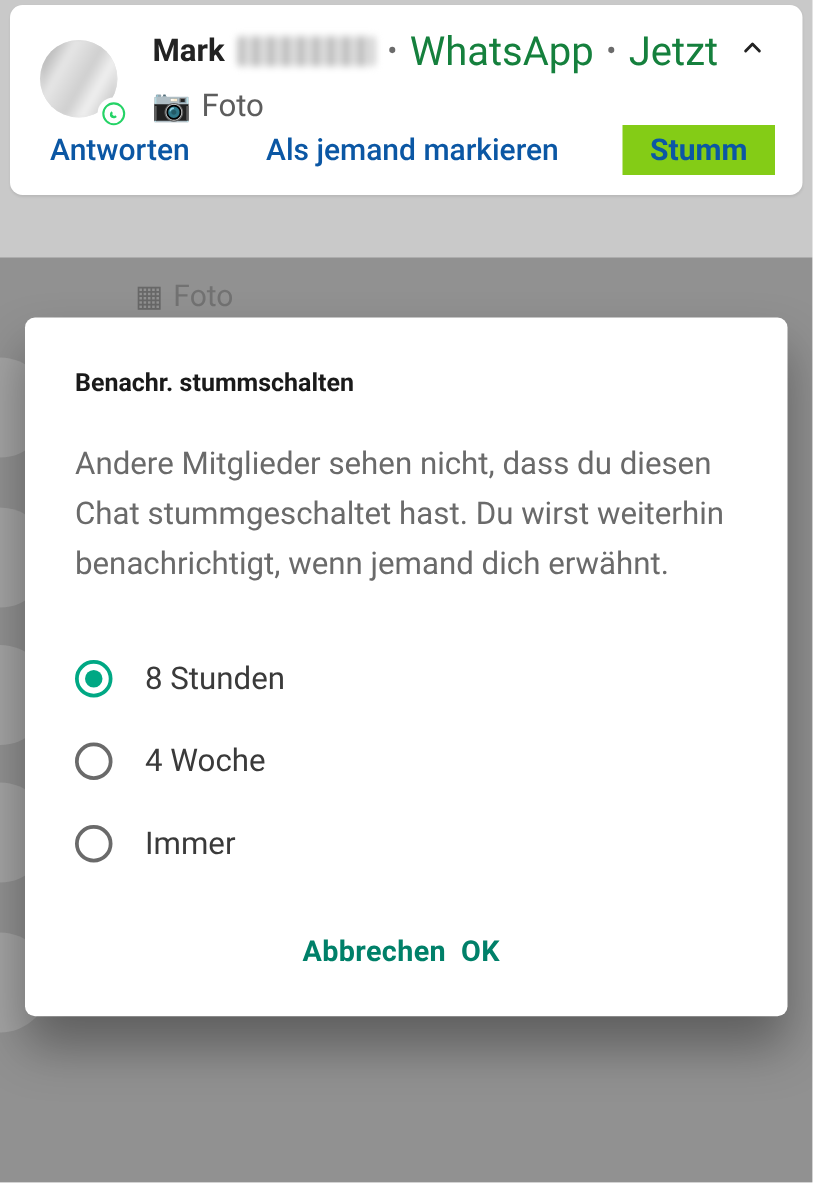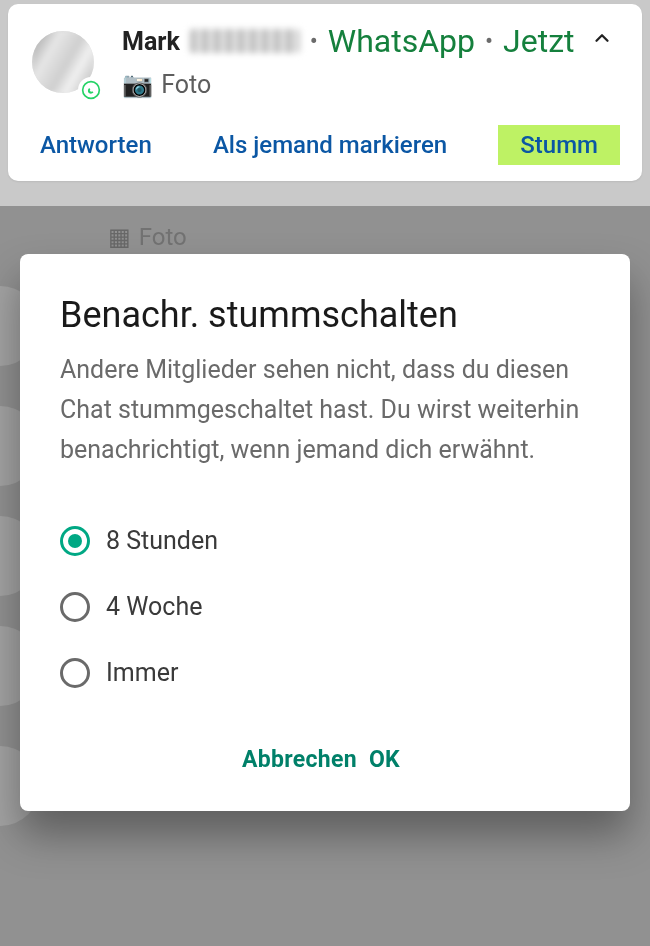--- a/index.html
+++ b/index.html
@@ -51,27 +51,27 @@
   .collapse-btn {
     position:absolute; right: 2px; top: -4px;
     width:40px; height:40px; border-radius:50%;
     display:flex; align-items:center; justify-content:center;
     cursor:pointer;
   }
   .collapse-btn svg { width:22px; height:22px; stroke:#333; }
 
   .notif-actions {
     display:flex; align-items:center; justify-content: space-between;
-    margin-top: 26px; padding: 0 4px;
+    padding: 0 4px;
   }
   .notif-actions .act {
     color:#0b57a4; font-size:24px; font-weight:500;
     padding: 6px 10px; cursor:pointer;
   }
-  .act.highlight { background:#bef264; color:#0b57a4; padding:6px 22px;}
+  .act.highlight { background:#84cc16; color:#0b57a4; padding:6px 22px;font-weight:bold;}
 
   
   .ghost-row {
     position:absolute; left:0; right:0; top: 212px; height: 50px;
     display:flex; align-items:center; padding-left: 108px;
     color:#bbb; font-size:24px;
     filter: brightness(0.85);
   }
   .ghost-row .pic { color:#a9a9a9; margin-right:8px;}
 
@@ -96,24 +96,24 @@
   .bg-strips div:nth-child(5){top:540px}
 
   
   .dialog {
     position:absolute; left:20px; right:20px; top: 254px;
     background:#fff; border-radius:8px;
     box-shadow: 0 24px 40px rgba(0,0,0,0.35);
     padding: 40px 40px 28px 40px;
     z-index: 20;
   }
-  .dlg-title { font-size:36px; font-weight:400; color:#1a1a1a; }
-  .dlg-desc { font-size:25px; line-height:1.6; color:#6a6a6a; margin-top:14px; }
+  .dlg-title { font-size:20px; font-weight:700; color:#1a1a1a; }
+  .dlg-desc { font-size:25px; line-height:1.6; color:#6a6a6a; margin-top:34px; }
   .options { margin-top:38px; }
-  .opt { display:flex; gap:16px; padding:18px 0; cursor:pointer;}
+  .opt { display:flex; align-items:center; gap:26px; padding:18px 0; cursor:pointer;}
   .radio {
     width:30px; height:30px; border-radius:50%;
     border:3px solid #6a6a6a; position:relative; flex:0 0 30px;
   }
   .radio.selected { border-color:#00a884; }
   .radio.selected::after{
     content:""; position:absolute; inset:5px; border-radius:50%; background:#00a884;
   }
   .opt-label { font-size:25px; color:#3a3a3a; }
   .dlg-actions {

